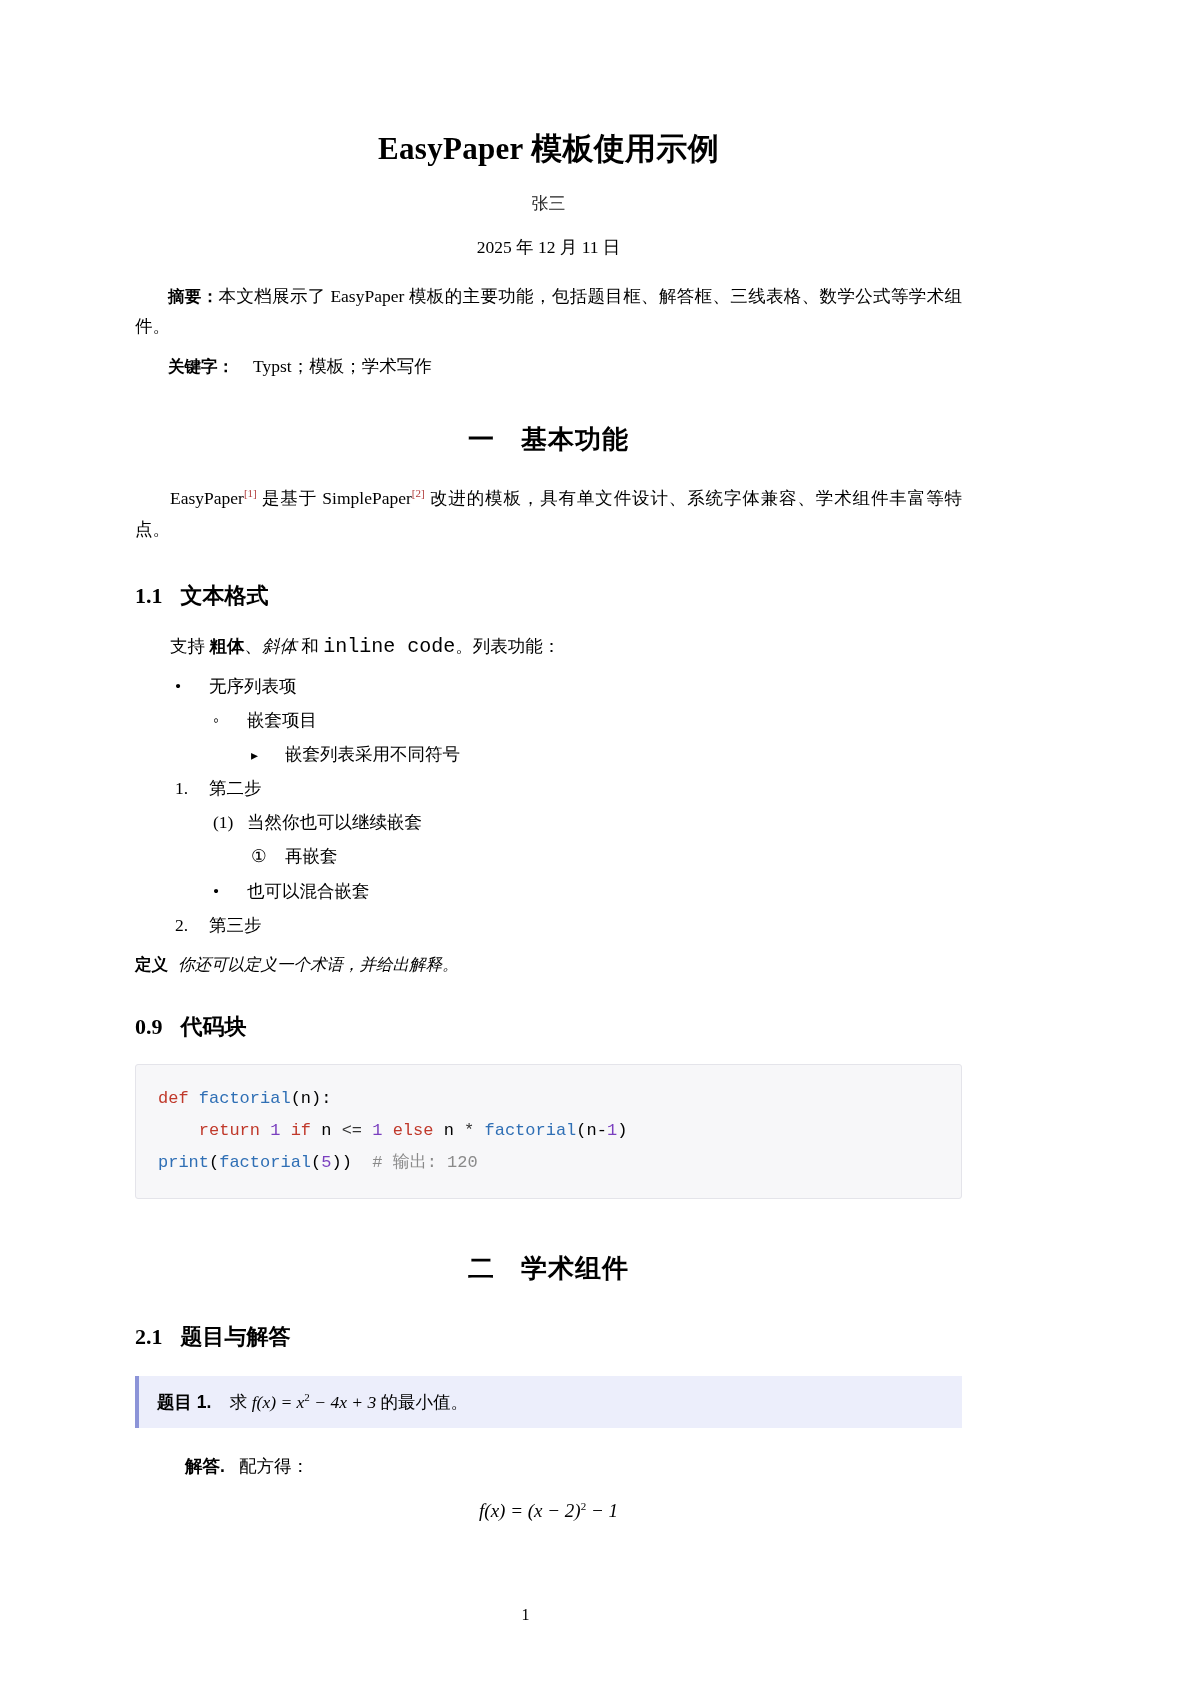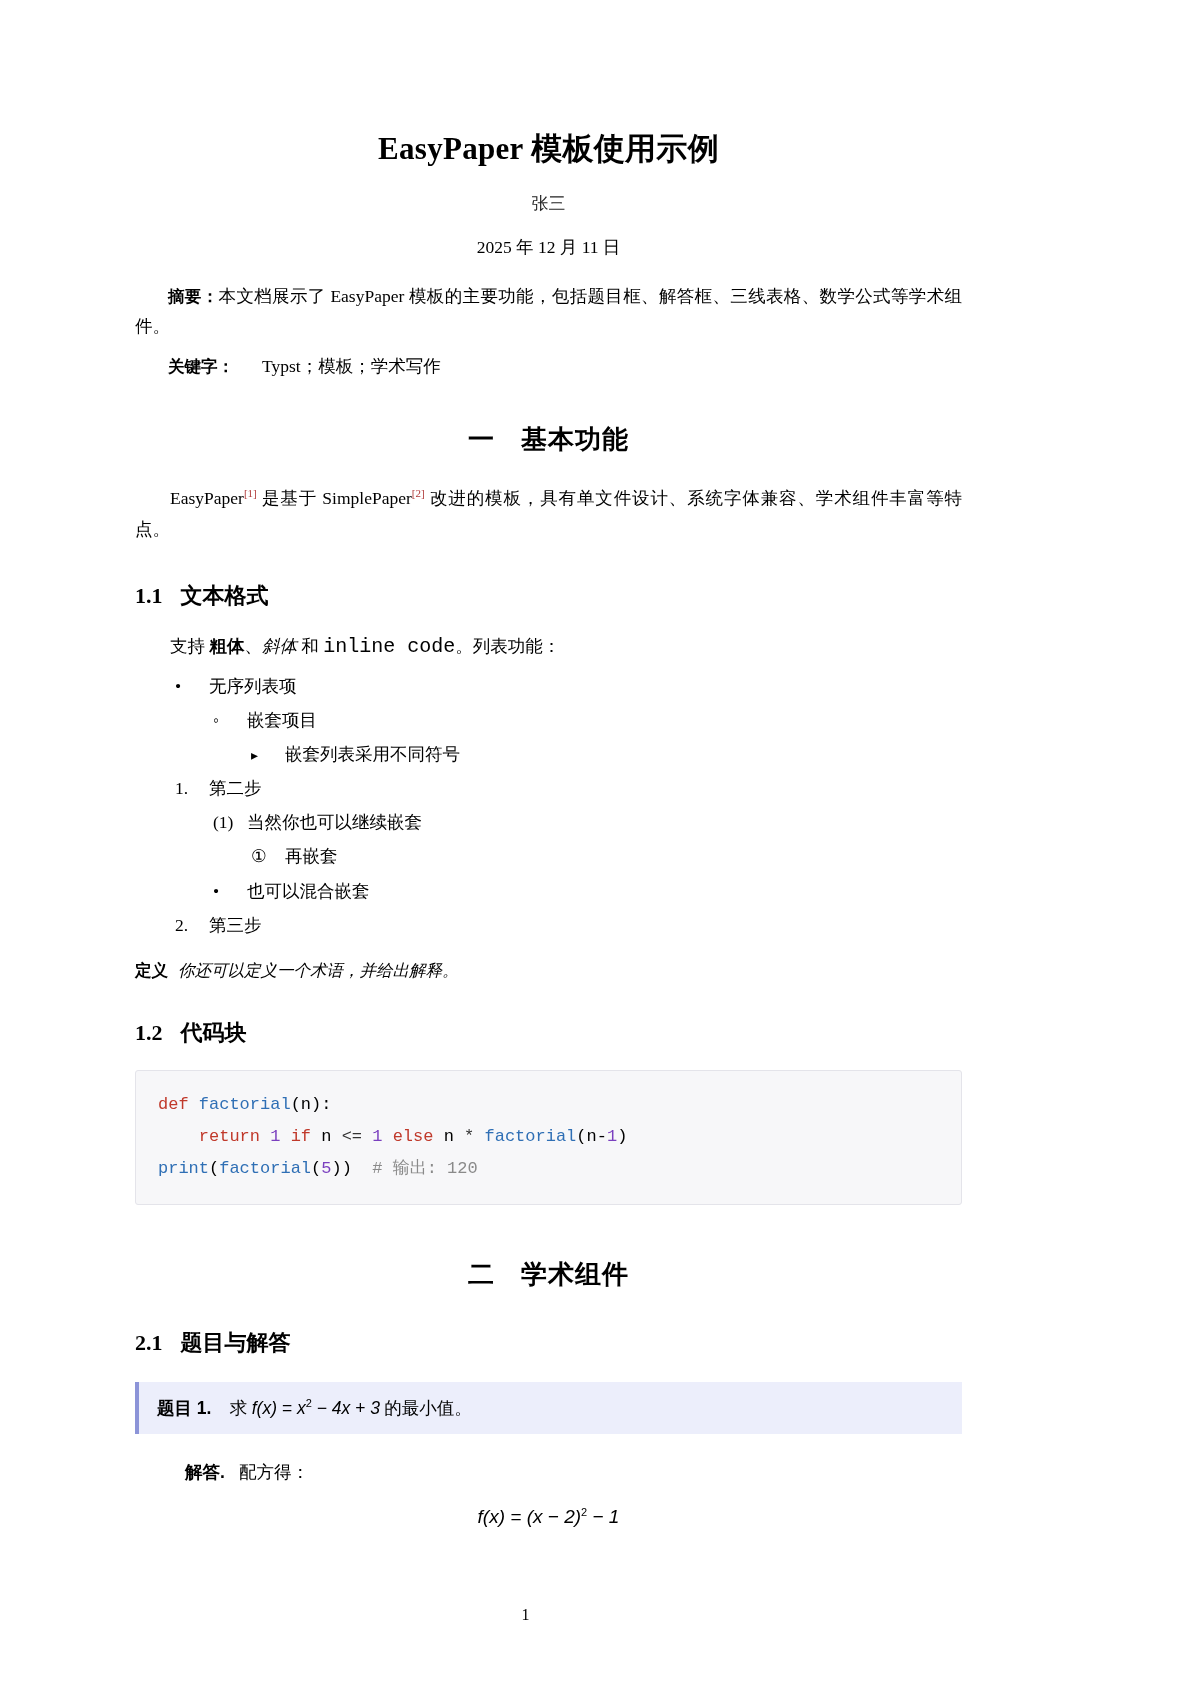--- a/index.html
+++ b/index.html
@@ -58,21 +58,21 @@
   .lead {
     font-weight: bold;
     font-family: "Liberation Sans", sans-serif;
     font-size: 16.5px;
   }
 
   .keywords {
     margin-top: 12px;
     font-size: 17.5px;
   }
-  .kw-items { margin-left: 28px; }
+  .kw-items { margin-left: 19px; }
 
   
   h1.sec {
     text-align: center;
     font-size: 26px;
     font-weight: bold;
     margin: 44px 0 26px 0;
     letter-spacing: 1px;
   }
   h1.sec .num { margin-right: 26px; }
@@ -114,21 +114,21 @@
   .li .marker.small { font-size: 14px; }
   .mono {
     font-family: "Liberation Mono", monospace;
     font-size: 20px;
   }
   .bold { font-weight: bold; }
   .italic { font-style: italic; }
 
   .defn {
     font-size: 16.5px;
-    margin-top: 20px;
+    margin-top: 14px;
     font-family: "Liberation Sans", sans-serif;
   }
   .defn .dt { font-weight: bold; margin-right: 10px; }
   .defn .dd { font-style: italic; }
 
   
   .codeblock {
     margin: 22px 0 0 0;
     background: #f7f7f9;
     border: 1px solid #e4e4ea;
@@ -149,21 +149,21 @@
 
   
   .problem-box {
     margin-top: 24px;
     background: #eceefb;
     border-left: 4px solid #8c94d8;
     padding: 14px 18px;
     font-size: 17.5px;
   }
   .problem-box .plabel { font-weight: bold; font-family: "Liberation Sans", sans-serif; }
-  .math { font-family: Liberation Sans, sans-serif; font-style: italic; text-align: right; }
+  .math { font-family: Liberation Serif, serif; font-style: italic; text-align: right; }
   sup.m { font-size: 11px; vertical-align: super; font-style: normal; }
 
   .solution {
     margin-top: 26px;
     font-size: 17.5px;
     margin-left: 50px;
   }
   .solution .slabel { font-weight: bold; font-family: "Liberation Sans", sans-serif; margin-right: 14px; }
 
   .display-eq {
@@ -254,21 +254,21 @@
       <span class="marker">2.</span>
       <span>第三步</span>
     </div>
   </div>
 
   <div class="defn">
     <span class="dt">定义</span><span class="dd">你还可以定义一个术语，并给出解释。</span>
   </div>
 
   <h2 class="sub">
-    <span class="num">1.2</span><span>代码块</span>
+    <span class="num">0.9</span><span>代码块</span>
   </h2>
 
   <div class="codeblock" id="code-block"><span class="tok-kw">def </span><span class="tok-fn">factorial</span><span class="tok-pl">(n):</span>
 <span class="tok-kw">    return </span><span class="tok-num">1 </span><span class="tok-kw">if </span><span class="tok-pl">n </span><span class="tok-op">&lt;= </span><span class="tok-num">1 </span><span class="tok-kw">else </span><span class="tok-pl">n </span><span class="tok-op">* </span><span class="tok-fn">factorial</span><span class="tok-pl">(n-</span><span class="tok-num">1</span><span class="tok-pl">)</span>
 <span class="tok-fn">print</span><span class="tok-pl">(</span><span class="tok-fn">factorial</span><span class="tok-pl">(</span><span class="tok-num">5</span><span class="tok-pl">))  </span><span class="tok-cm"># 输出: 120</span></div>
 
   <h1 class="sec" style="margin-top:52px;">
     <span class="num">二</span><span>学术组件</span>
   </h1>
 

